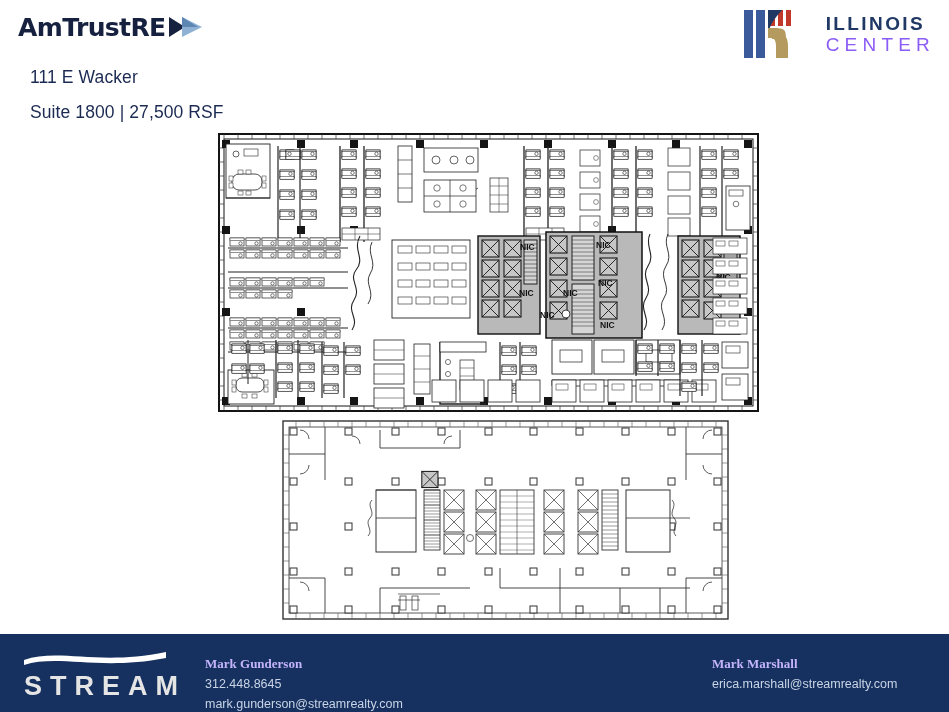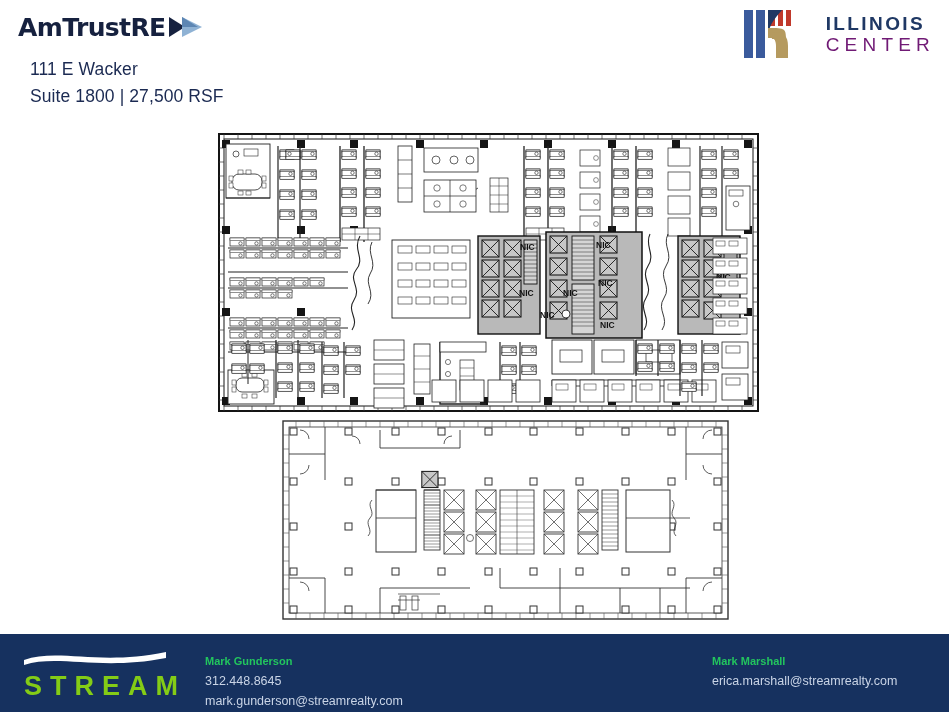--- a/index.html
+++ b/index.html
@@ -17,62 +17,62 @@
   .amtrust-word {
     font-family:"DejaVu Sans", sans-serif;
     font-size:25px; font-weight:bold; color:#16213f;
     letter-spacing:-0.6px; line-height:1;
   }
   .amtrust-arrows { margin-left:2px; display:block; }
 
   .title-block { position:absolute; left:30px; top:56px; }
   .title-line {
     font-size:17.5px; color:#1b2a52; line-height:1.55;
-    font-family:"Liberation Sans", sans-serif; letter-spacing:0.1px;
+    font-family:"Liberation Sans", sans-serif; letter-spacing:0.1px;margin-top:8px;
   }
 
   .ic-logo { position:absolute; right:14px; top:8px; display:flex; align-items:center; gap:18px; }
   .ic-text { display:flex; flex-direction:column; justify-content:center; }
   .ic-text .l1 {
     font-size:19px; font-weight:bold; color:#1f3864;
     letter-spacing:2.4px; line-height:1.12;
     font-family:"Liberation Sans", sans-serif;
   }
   .ic-text .l2 {
-    font-size:19px; font-weight:normal; color:#701a75;
+    font-size:19px; font-weight:normal; color:#8b5cf6;
     letter-spacing:5.2px; line-height:1.12;
     font-family:"Liberation Sans", sans-serif;
   }
 
   
   .plan-area { position:absolute; left:0; top:118px; width:949px; height:512px;padding-left:44px; }
   .plan-svg { position:absolute; left:0; top:0; }
 
   .north { position:absolute; left:858px; top:567px; display:flex; align-items:center; gap:7px; }
   .north-label {
     font-size:19px; color:#16213f; font-family:"Liberation Sans", sans-serif;
   }
 
   
   .footer {
     position:absolute; left:0; top:634px; width:949px; height:78px;
     background:#16315f;
   }
   .stream-logo { position:absolute; left:22px; top:16px; width:150px; }
   .stream-word {
-    color:#84cc16; font-size:27px; font-weight:bold;
+    color:#e5e5e5; font-size:27px; font-weight:bold;
     letter-spacing:8px; font-family:"Liberation Sans", sans-serif;
     line-height:1; margin-top:2px; padding-left:2px;
   }
   .contact { position:absolute; top:19px; }
   .contact.c1 { left:205px; }
   .contact.c2 { left:712px; }
   .contact .name {
-    color:#22c55e; font-size:11px; font-weight:bold;
-    line-height:1.62; font-family:Liberation Sans, sans-serif;
+    color:#c4b5fd; font-size:13px; font-weight:bold;
+    line-height:1.62; font-family:Liberation Serif, serif;
   }
   .contact .line {
     color:#c9d4e6; font-size:12.5px; line-height:1.62;
     font-family:"Liberation Sans", sans-serif;
   }
 </style>
 </head>
 <body>
 
 <div class="header">

